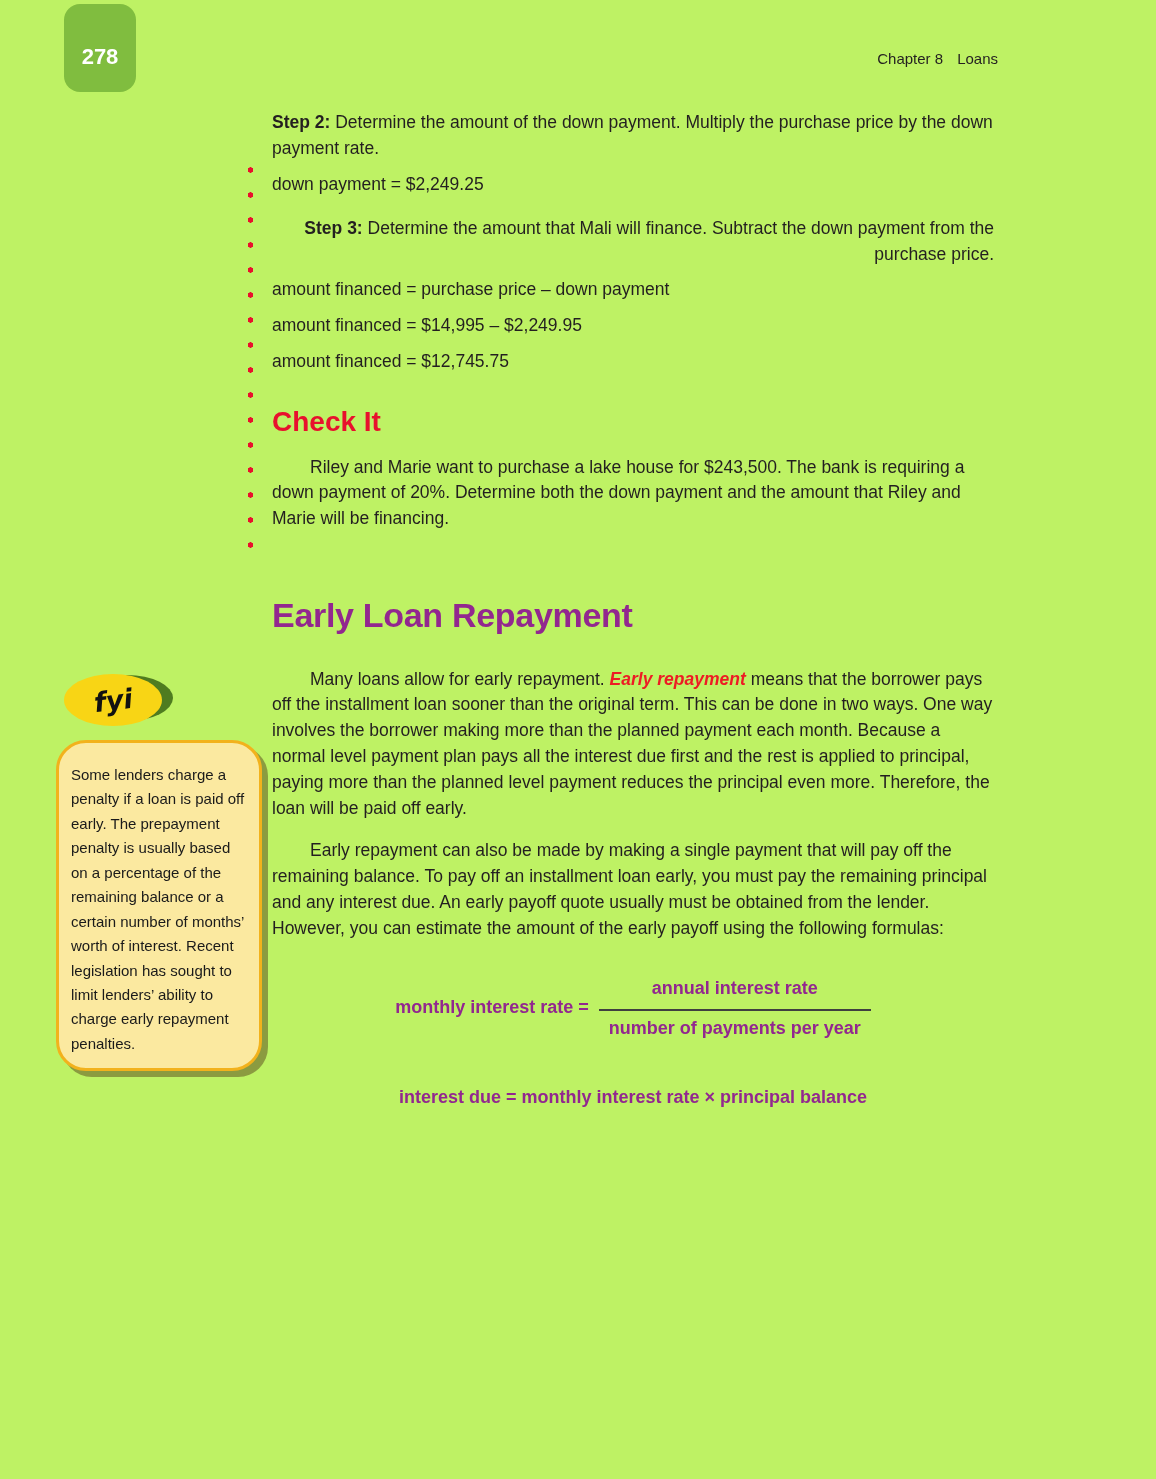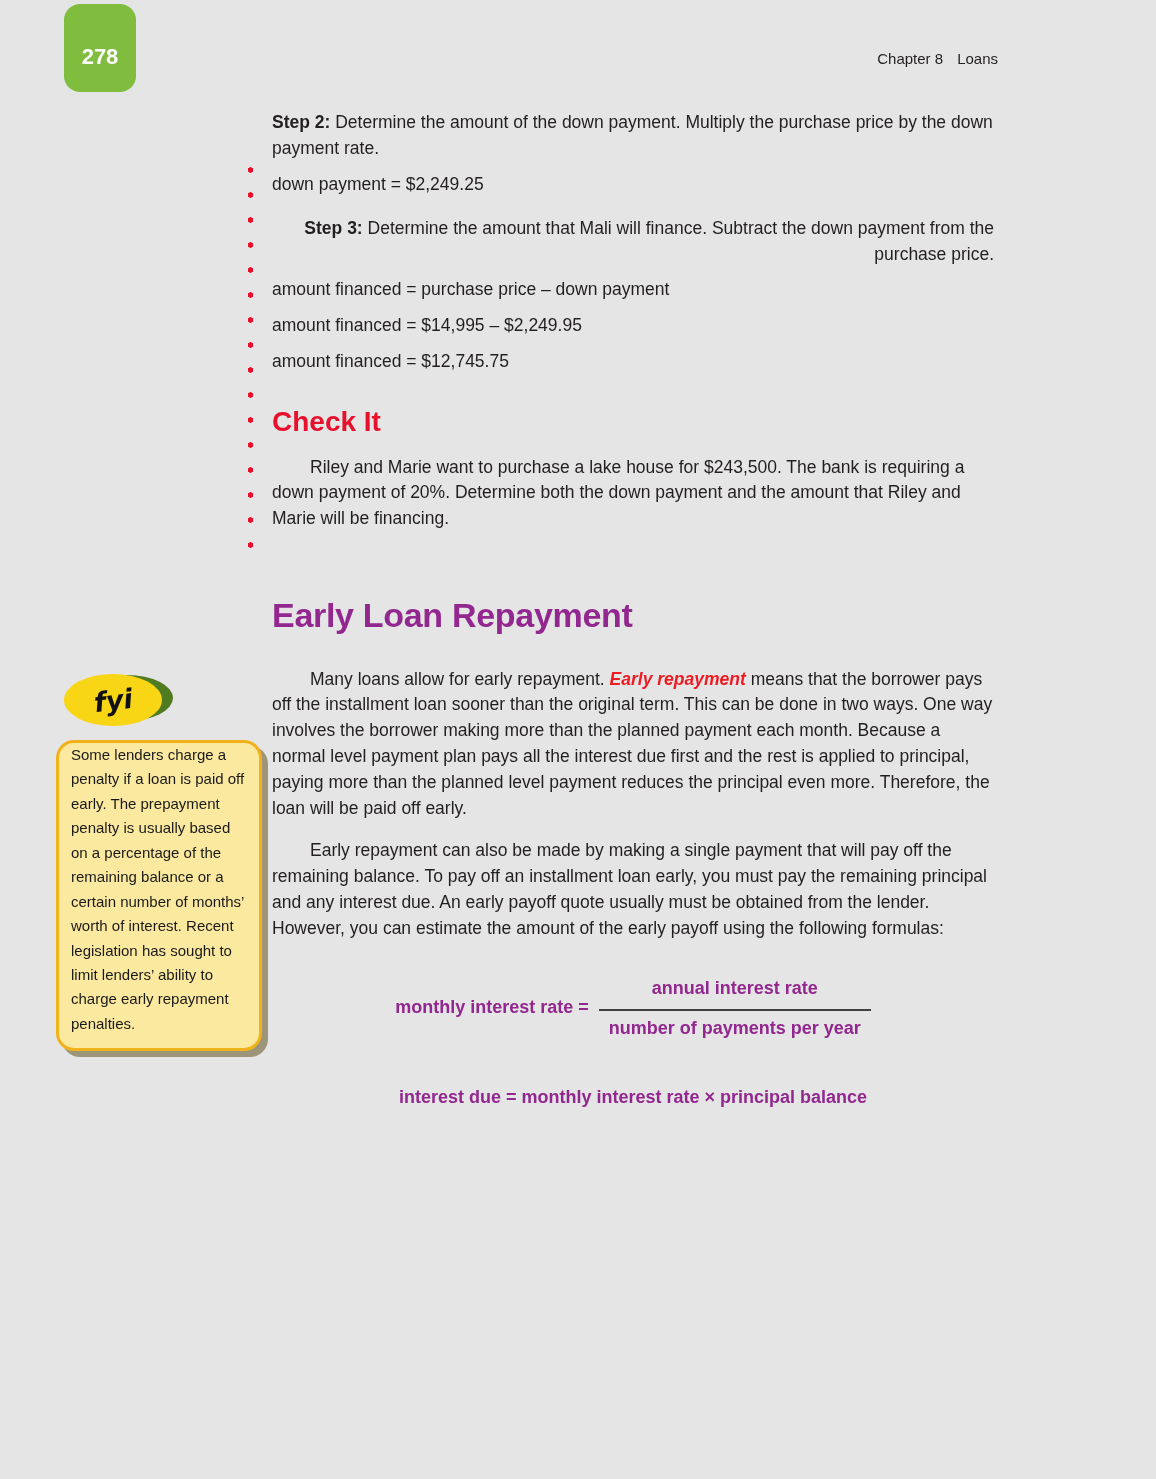--- a/index.html
+++ b/index.html
@@ -1,20 +1,20 @@
 <!DOCTYPE html>
 <html><head>
 <meta charset="utf-8">
 <style>
   * { margin:0; padding:0; box-sizing:border-box; }
   html,body { background:#ffffff; }
   .page {
     position:relative;
     width:1156px; height:1479px;
-    background:#e5e5e5;
+    background:#bef264;
     font-family:"Liberation Sans", sans-serif;
     color:#231f20;
     overflow:hidden;
   }
 
   
   .page-badge {
     position:absolute; left:64px; top:4px;
     width:72px; height:88px;
     background:#80bd3f;
@@ -90,23 +90,23 @@
     transform:rotate(-7deg);
     font-family:"DejaVu Sans", sans-serif;
   }
 
   
   .fyi-note {
     position:absolute; left:56px; top:740px;
     width:206px;
     background:#fbe9a0;
     border:3px solid #f2b21c;
-    border-radius:18px;
+    border-radius:30px;
     box-shadow:6px 6px 0 rgba(96,84,34,0.55);
-    padding:0 11px 12px 12px;
+    padding:20px 11px 12px 12px;
     font-size:15px; line-height:1.63; color:#1a1a1a;
     z-index:1;
   }
 </style>
 </head>
 <body>
 
 <div class="page">
 
   <div class="page-badge">

